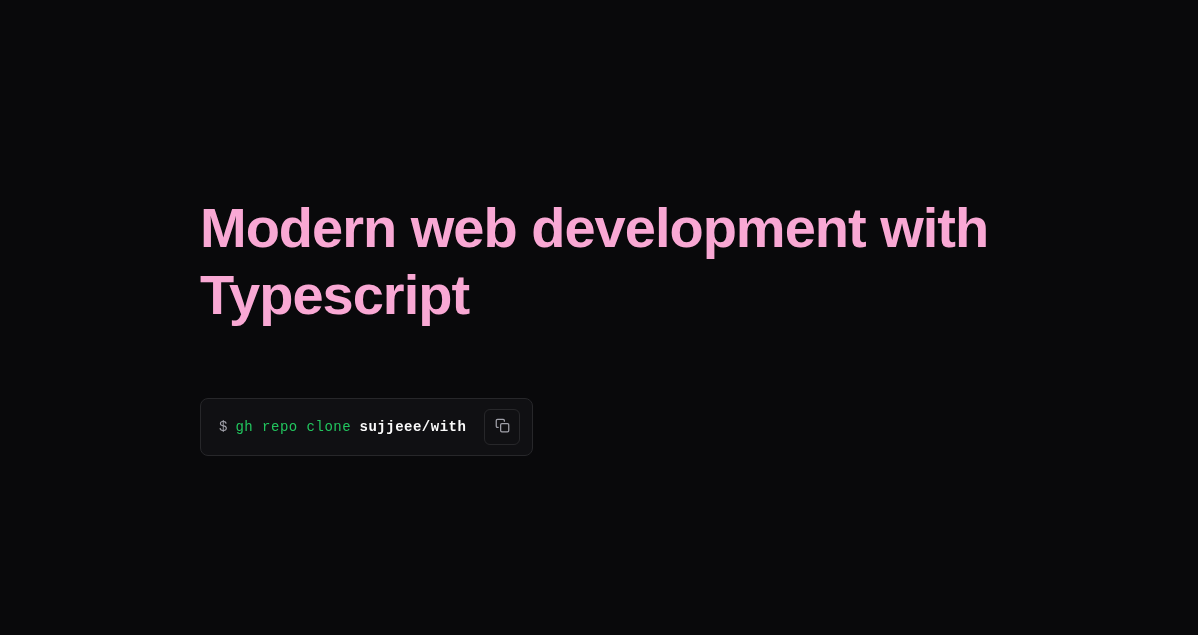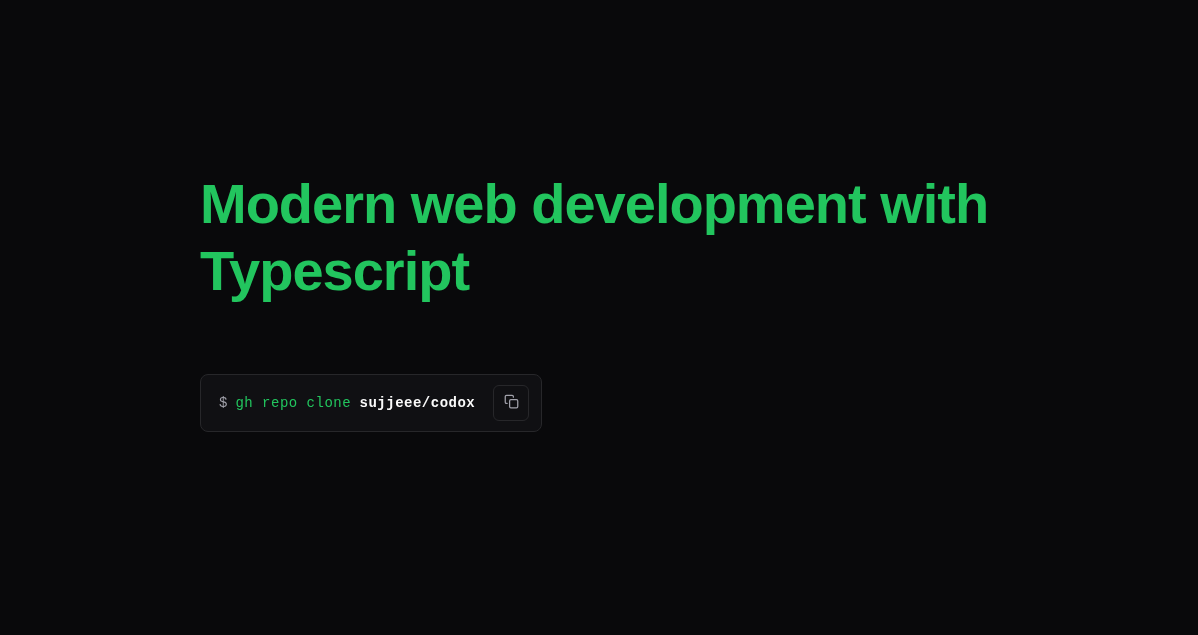--- a/index.html
+++ b/index.html
@@ -20,22 +20,23 @@
     .container {
       padding-left: 200px;
       padding-top: 170px;
     }
     
     .heading {
       font-size: 56px;
       font-weight: 800;
       line-height: 1.2;
       letter-spacing: -1px;
-      color: #22c55e;
+      color: #f9a8d4;
       max-width: 800px;
+      margin-top: 24px;
     }
     
     .command-box {
       margin-top: 70px;
       display: inline-flex;
       align-items: center;
       background-color: rgba(24, 24, 27, 0.5);
       border: 1px solid #27272a;
       border-radius: 8px;
       padding: 10px 12px 10px 18px;
@@ -88,21 +89,21 @@
 
 <div class="container">
   <h1 class="heading">Modern web development with Typescript</h1>
   
   <div class="command-box">
     <div class="command-text">
       <span class="prompt">$</span>
       <span>
         <span class="cmd-base">gh repo clone</span>
         <span> </span>
-        <span class="cmd-bold">sujjeee/codox</span>
+        <span class="cmd-bold">sujjeee/with</span>
       </span>
     </div>
     <button class="copy-button">
       <span>
         <svg viewBox="0 0 24 24" fill="none" stroke="currentColor" stroke-width="2" stroke-linecap="round" stroke-linejoin="round">
           <rect x="9" y="9" width="13" height="13" rx="2" ry="2"></rect>
           <path d="M5 15H4a2 2 0 0 1-2-2V4a2 2 0 0 1 2-2h9a2 2 0 0 1 2 2v1"></path>
         </svg>
       </span>
     </button>

